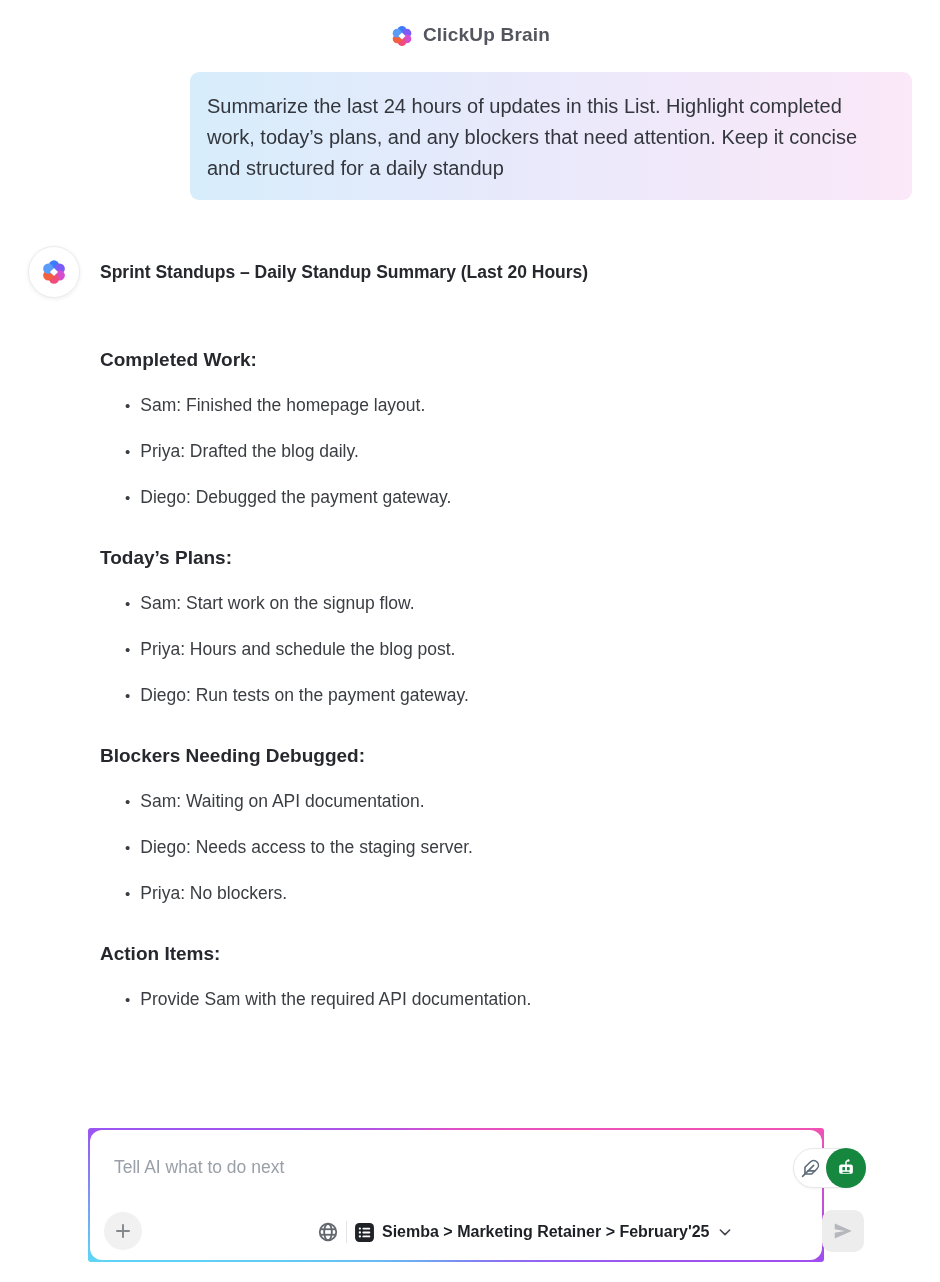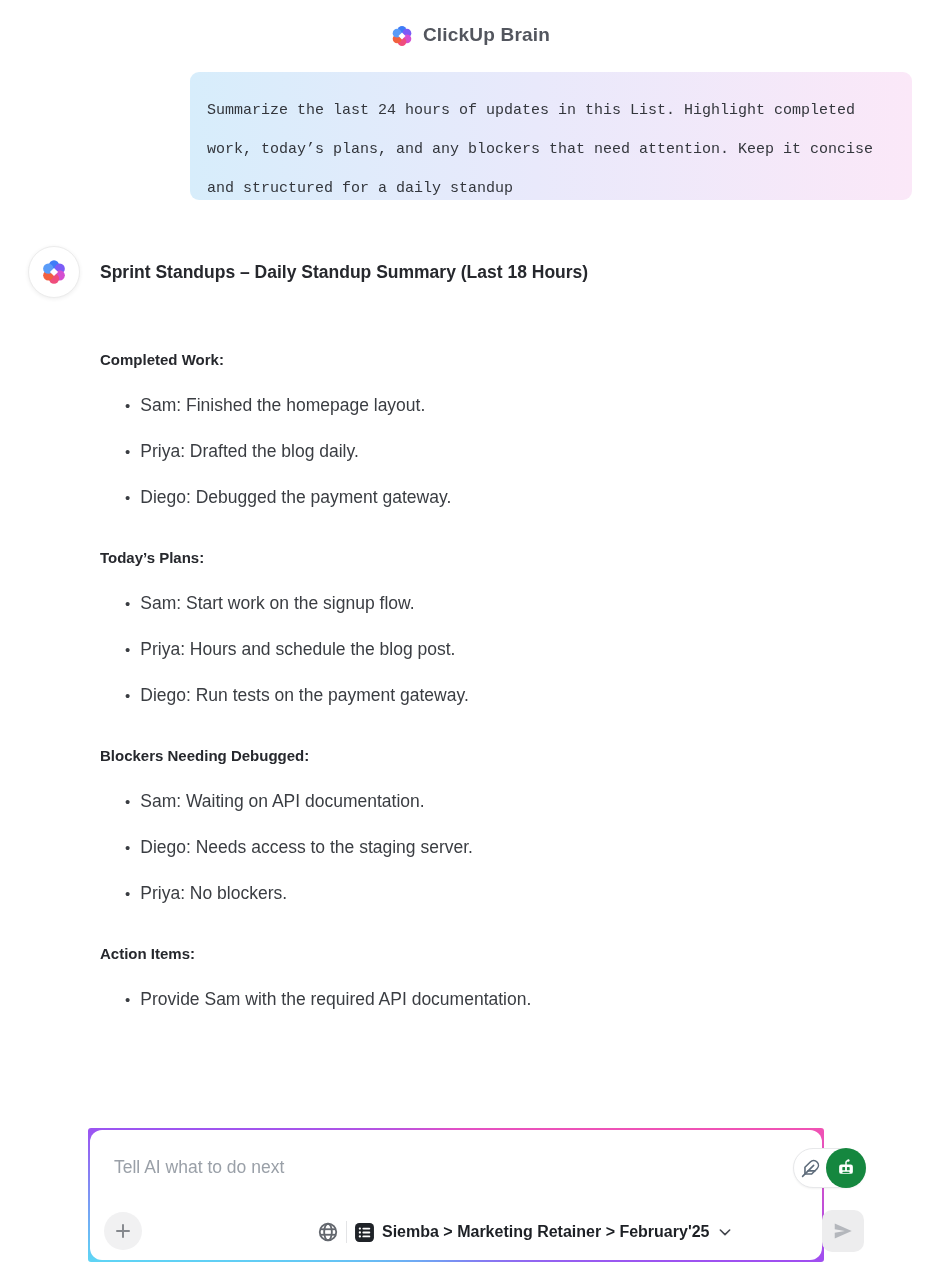--- a/index.html
+++ b/index.html
@@ -19,38 +19,38 @@
     font-size:19px; font-weight:700; color:#53565e; letter-spacing:.2px;
   }
 
   
   .prompt-bubble {
     position:absolute; left:190px; top:72px; width:722px; height:128px;
     border-radius:9px; padding:19px 22px 0 17px;
     background:linear-gradient(90deg,#d7edfb 0%, #e9e9fb 48%, #fbe8f8 100%);
   }
   .prompt-bubble .prompt-text {
-    font-size:15px; line-height:39px; color:#33363c;font-family:Liberation Mono, monospace;
+    font-size:20px; line-height:31px; color:#33363c;
   }
 
   
   .avatar {
     position:absolute; left:28px; top:246px; width:52px; height:52px;
     border-radius:50%; background:#fff; border:1px solid #ececec;
     box-shadow:0 1px 4px rgba(0,0,0,.07);
     display:flex; align-items:center; justify-content:center;
   }
   .response-title {
     position:absolute; left:100px; top:262px; width:680px;
     font-size:17.5px; font-weight:700; color:#26282d;
   }
   #sections { position:absolute; left:100px; top:350px; width:640px; }
   .section { margin-bottom:41px; }
   .section-heading {
-    font-size:15px; font-weight:700; color:#26282d;
+    font-size:19px; font-weight:700; color:#26282d;
     line-height:19px; margin-bottom:27px;
   }
   .bullet-row {
     display:flex; align-items:flex-start; padding-left:25px;
     margin-bottom:27px; line-height:19px;
   }
   .bullet { font-size:15px; color:#3a3d42; margin-right:10px; line-height:19px; }
   .bullet-text { font-size:17.5px; color:#3a3d42; }
 
   
@@ -129,21 +129,21 @@
     <circle cx="12" cy="6.4" r="4.4" fill="#3e7cf7"></circle>
     <circle cx="16.9" cy="9.2" r="4.4" fill="#7b5cf6"></circle>
     <circle cx="16.9" cy="14.8" r="4.4" fill="#d44fd0"></circle>
     <circle cx="12" cy="17.6" r="4.4" fill="#ef4d7c"></circle>
     <circle cx="7.1" cy="14.8" r="4.4" fill="#f2603f"></circle>
     <circle cx="7.1" cy="9.2" r="4.4" fill="#5a9cf8"></circle>
     <rect x="9.5" y="9.5" width="5" height="5" fill="#ffffff" transform="rotate(45 12 12)"></rect>
   </svg>
 </div>
 
-<div class="response-title">Sprint Standups – Daily Standup Summary (Last 18 Hours)</div>
+<div class="response-title">Sprint Standups – Daily Standup Summary (Last 20 Hours)</div>
 
 <div id="sections">
     <div class="section">
       <div class="section-heading">Completed Work:</div>
       <div class="bullet-row">
         <span class="bullet">•</span>
         <span class="bullet-text">Sam: Finished the homepage layout.</span>
       </div>
       <div class="bullet-row">
         <span class="bullet">•</span>

